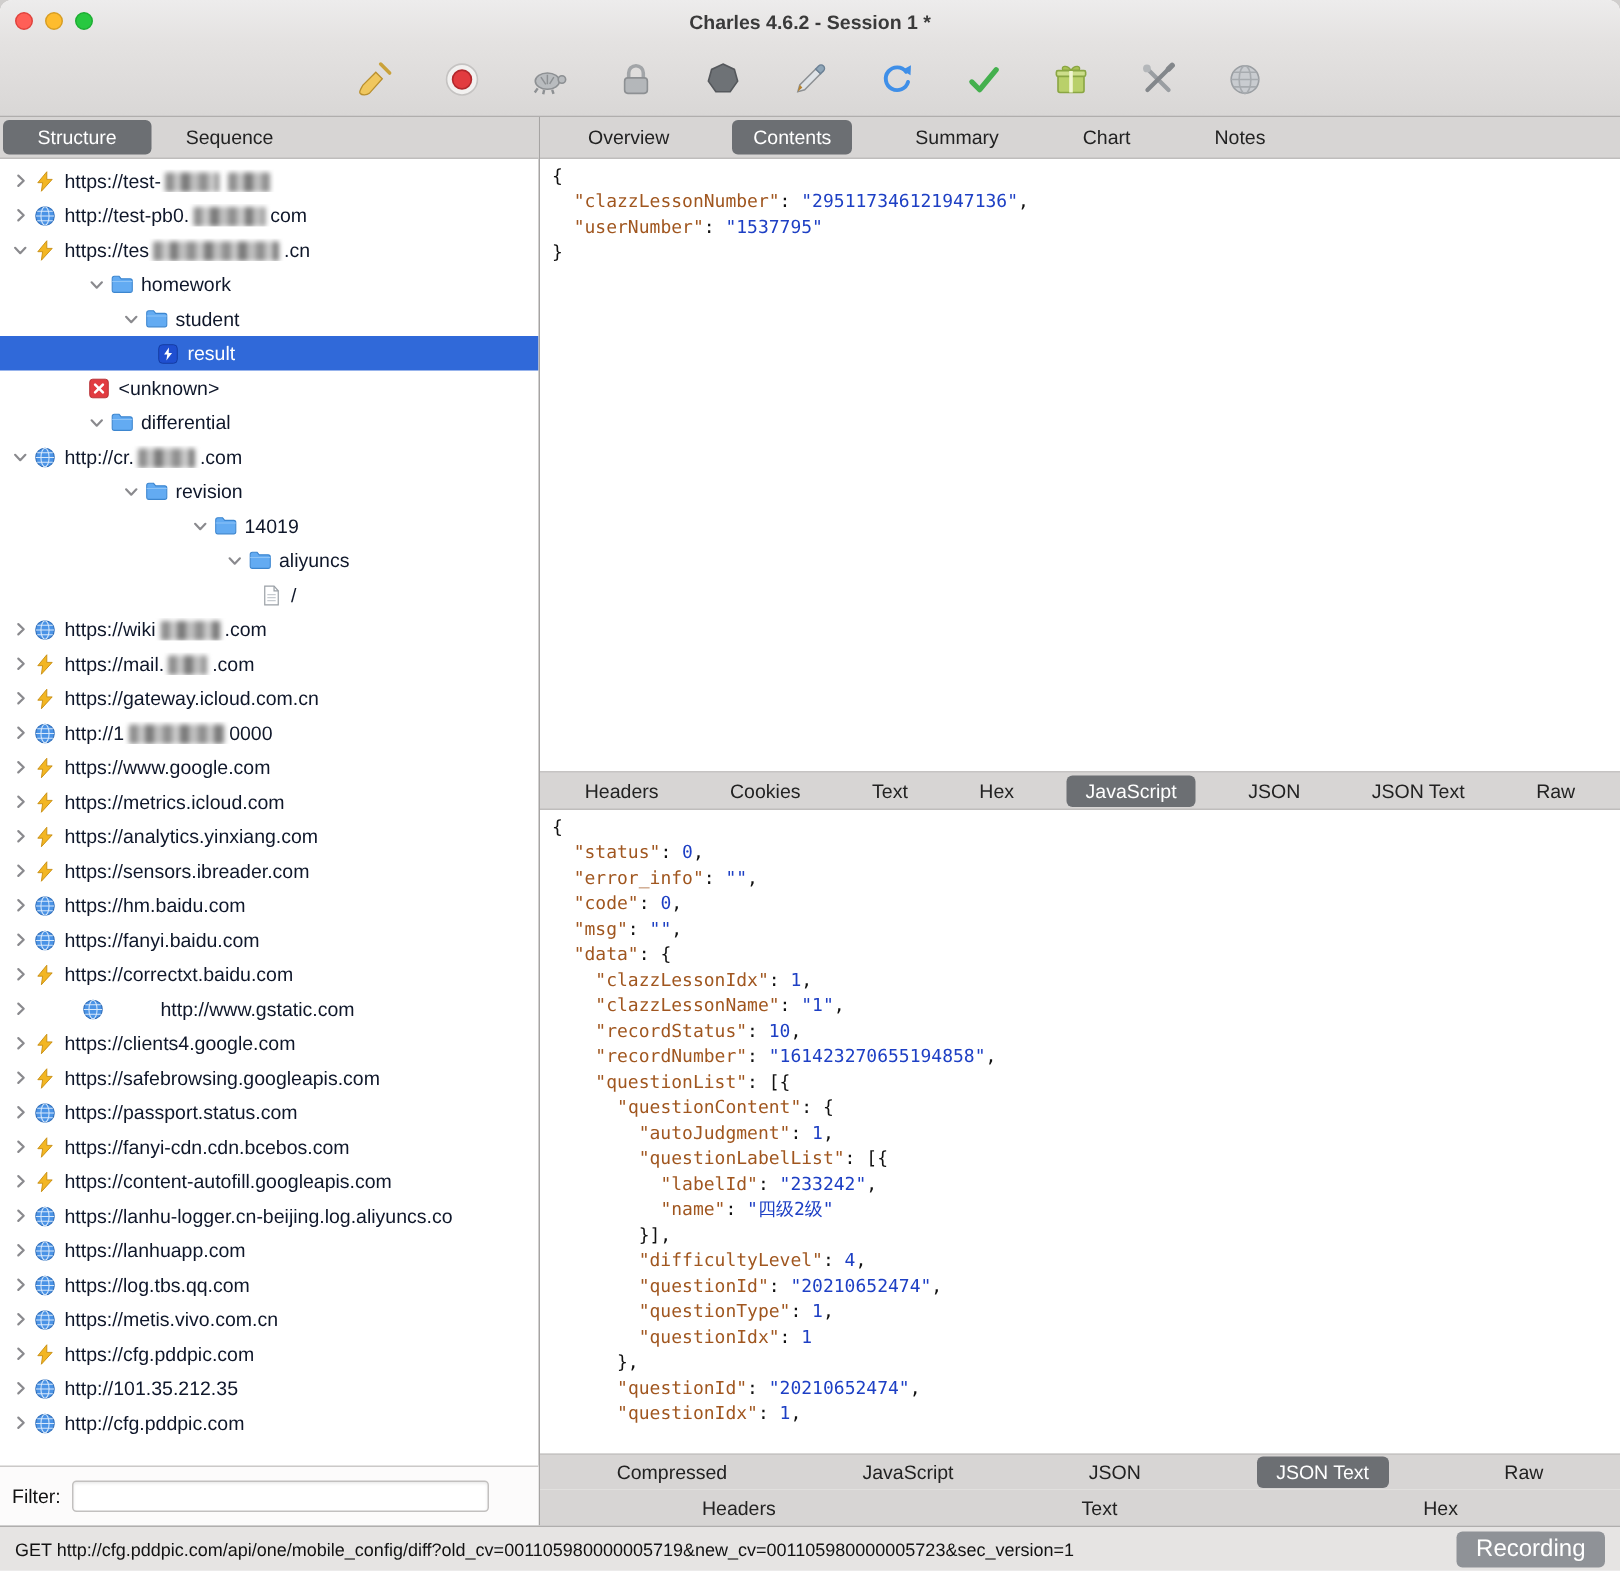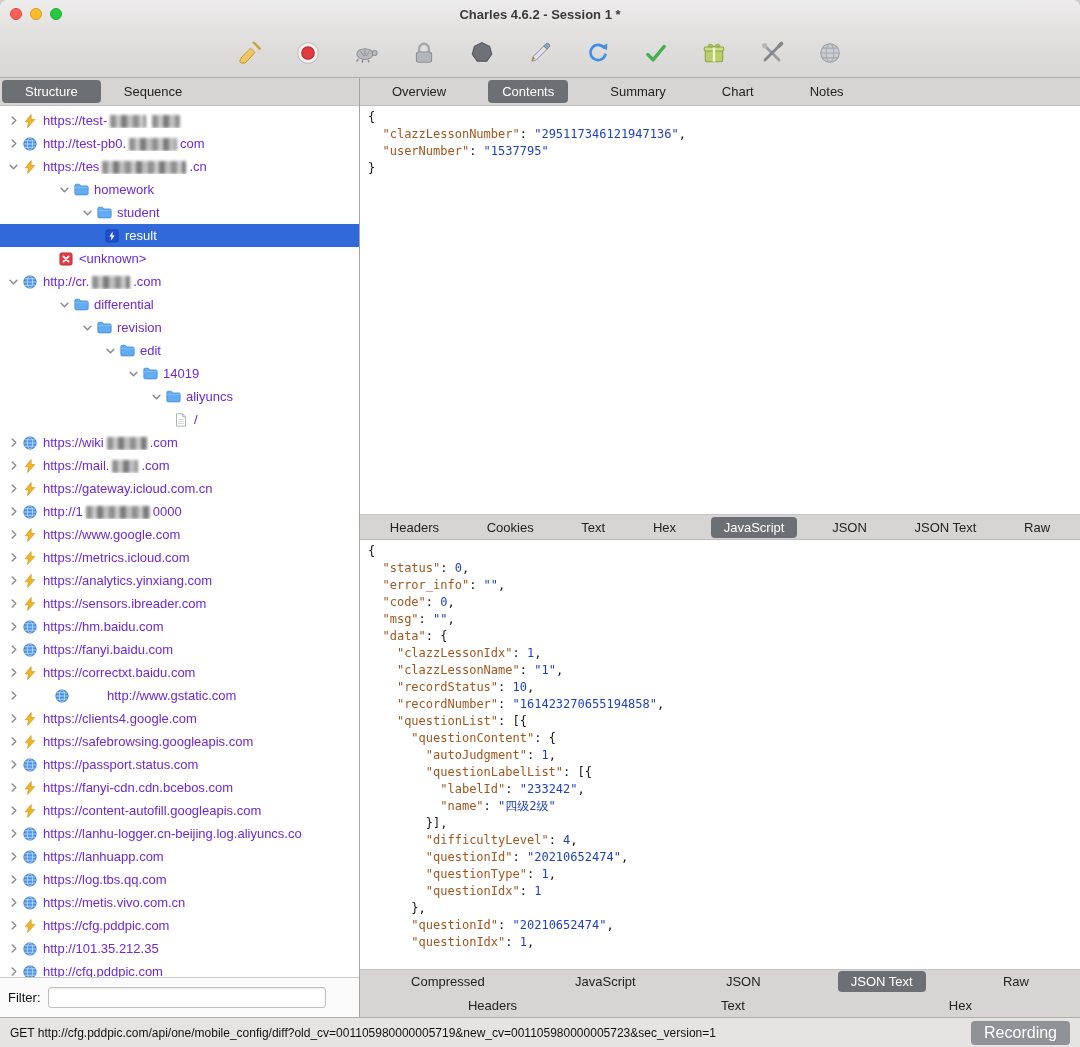--- a/index.html
+++ b/index.html
@@ -37,21 +37,21 @@
   .sidebar-tabbar .tab { padding:4px 23px; }
   .main-tabbar { padding-left:18px; gap:28px; }
   .small-tabbar { height:26px; justify-content:space-around; padding:0 6px;
                   border-top:1px solid #c6c4c3; }
   .small-tabbar .tab { padding:3px 13px; }
   .response-tabbar { height:24px; border-bottom:0; }
   .response-tabbar.row2 { border-top:0; }
 
   
   .tree { flex:1; min-height:0; overflow:hidden; padding-top:3px; }
-  .tree-row { height:23px; display:flex; align-items:center; font-size:13px; color:#6d28d9;
+  .tree-row { height:23px; display:flex; align-items:center; font-size:13px; color:#0f172a;
               white-space:nowrap; overflow:hidden; cursor:default; }
   .tree-row.selected { background:var(--selection-blue,#3069d9); color:#fff; }
   .chevron { width:15px; flex:0 0 15px; display:flex; align-items:center; justify-content:center; }
   .tree-icon { width:16px; flex:0 0 16px; margin:0 5px 0 1px; display:flex; align-items:center;
                justify-content:center; }
   .tree-label { overflow:hidden; }
   .redacted { display:inline-block; height:13px; vertical-align:text-bottom; margin:0 3px;
               border-radius:1px; filter:blur(1.6px);
               background:repeating-linear-gradient(90deg,#8f8f8f 0 6px,#cacaca 6px 11px,#7a7a7a 11px 17px,#bfbfbf 17px 23px); }
 
@@ -255,76 +255,62 @@
           </div>
           <div class="tree-row" style="padding-left: 57px;">
             <span class="tree-icon">
               <svg width="14" height="14" viewBox="0 0 14 14">
                 <rect x="0.8" y="0.8" width="12.4" height="12.4" rx="2" fill="#e13c41" stroke="#b22a2f" stroke-width="0.6"></rect>
                 <path d="M4.4 4.4 L9.6 9.6 M9.6 4.4 L4.4 9.6" stroke="#fff" stroke-width="1.7" stroke-linecap="round"></path>
               </svg>
             </span>
             <span class="tree-label">&lt;unknown&gt;</span>
           </div>
-          <div class="tree-row" style="padding-left: 6px;">
-            <span class="chevron">
-              <svg width="9" height="6" viewBox="0 0 10 7">
-                <path d="M1 1.4 L5 5.6 L9 1.4" fill="none" stroke="#8a8a8e" stroke-width="1.7" stroke-linecap="round" stroke-linejoin="round"></path>
-              </svg>
-            </span>
-            <span class="tree-icon">
-              <svg width="14" height="14" viewBox="0 0 14 14">
-                <circle cx="7" cy="7" r="6.2" fill="#4a93e6" stroke="#2e6cb8" stroke-width="0.7"></circle>
-                <ellipse cx="7" cy="7" rx="2.7" ry="6.2" fill="none" stroke="#d6e8fb" stroke-width="0.7"></ellipse>
-                <path d="M0.8 7 h12.4 M1.8 3.8 h10.4 M1.8 10.2 h10.4" stroke="#d6e8fb" stroke-width="0.7" fill="none"></path>
-              </svg>
-            </span>
-            <span class="tree-label">http://cr.<span class="redacted" style="width: 38px;"></span>.com</span>
-          </div>
           <div class="tree-row" style="padding-left: 57px;">
             <span class="chevron">
               <svg width="9" height="6" viewBox="0 0 10 7">
                 <path d="M1 1.4 L5 5.6 L9 1.4" fill="none" stroke="#8a8a8e" stroke-width="1.7" stroke-linecap="round" stroke-linejoin="round"></path>
               </svg>
             </span>
             <span class="tree-icon">
               <svg width="15" height="13" viewBox="0 0 15 13">
                 <path d="M0.8 2.6 q0-1.4 1.4-1.4 h3.2 l1.4 1.7 h6 q1.4 0 1.4 1.4 v6.2 q0 1.4-1.4 1.4 H2.2 q-1.4 0-1.4-1.4 Z" fill="#63abf2" stroke="#3d86cf" stroke-width="0.7"></path>
                 <path d="M0.8 4.6 h13.4" stroke="#8ec4f7" stroke-width="0.7"></path>
               </svg>
             </span>
             <span class="tree-label">differential</span>
           </div>
+          <div class="tree-row" style="padding-left: 6px;">
+            <span class="chevron">
+              <svg width="9" height="6" viewBox="0 0 10 7">
+                <path d="M1 1.4 L5 5.6 L9 1.4" fill="none" stroke="#8a8a8e" stroke-width="1.7" stroke-linecap="round" stroke-linejoin="round"></path>
+              </svg>
+            </span>
+            <span class="tree-icon">
+              <svg width="14" height="14" viewBox="0 0 14 14">
+                <circle cx="7" cy="7" r="6.2" fill="#4a93e6" stroke="#2e6cb8" stroke-width="0.7"></circle>
+                <ellipse cx="7" cy="7" rx="2.7" ry="6.2" fill="none" stroke="#d6e8fb" stroke-width="0.7"></ellipse>
+                <path d="M0.8 7 h12.4 M1.8 3.8 h10.4 M1.8 10.2 h10.4" stroke="#d6e8fb" stroke-width="0.7" fill="none"></path>
+              </svg>
+            </span>
+            <span class="tree-label">http://cr.<span class="redacted" style="width: 38px;"></span>.com</span>
+          </div>
           <div class="tree-row" style="padding-left: 80px;">
             <span class="chevron">
               <svg width="9" height="6" viewBox="0 0 10 7">
                 <path d="M1 1.4 L5 5.6 L9 1.4" fill="none" stroke="#8a8a8e" stroke-width="1.7" stroke-linecap="round" stroke-linejoin="round"></path>
               </svg>
             </span>
             <span class="tree-icon">
               <svg width="15" height="13" viewBox="0 0 15 13">
                 <path d="M0.8 2.6 q0-1.4 1.4-1.4 h3.2 l1.4 1.7 h6 q1.4 0 1.4 1.4 v6.2 q0 1.4-1.4 1.4 H2.2 q-1.4 0-1.4-1.4 Z" fill="#63abf2" stroke="#3d86cf" stroke-width="0.7"></path>
                 <path d="M0.8 4.6 h13.4" stroke="#8ec4f7" stroke-width="0.7"></path>
               </svg>
             </span>
             <span class="tree-label">revision</span>
-          </div>
-          <div class="tree-row" style="padding-left: 103px;">
-            <span class="chevron">
-              <svg width="9" height="6" viewBox="0 0 10 7">
-                <path d="M1 1.4 L5 5.6 L9 1.4" fill="none" stroke="#8a8a8e" stroke-width="1.7" stroke-linecap="round" stroke-linejoin="round"></path>
-              </svg>
-            </span>
-            <span class="tree-icon">
-              <svg width="15" height="13" viewBox="0 0 15 13">
-                <path d="M0.8 2.6 q0-1.4 1.4-1.4 h3.2 l1.4 1.7 h6 q1.4 0 1.4 1.4 v6.2 q0 1.4-1.4 1.4 H2.2 q-1.4 0-1.4-1.4 Z" fill="#63abf2" stroke="#3d86cf" stroke-width="0.7"></path>
-                <path d="M0.8 4.6 h13.4" stroke="#8ec4f7" stroke-width="0.7"></path>
-              </svg>
-            </span>
-            <span class="tree-label">edit</span>
           </div>
           <div class="tree-row" style="padding-left: 126px;">
             <span class="chevron">
               <svg width="9" height="6" viewBox="0 0 10 7">
                 <path d="M1 1.4 L5 5.6 L9 1.4" fill="none" stroke="#8a8a8e" stroke-width="1.7" stroke-linecap="round" stroke-linejoin="round"></path>
               </svg>
             </span>
             <span class="tree-icon">
               <svg width="15" height="13" viewBox="0 0 15 13">
                 <path d="M0.8 2.6 q0-1.4 1.4-1.4 h3.2 l1.4 1.7 h6 q1.4 0 1.4 1.4 v6.2 q0 1.4-1.4 1.4 H2.2 q-1.4 0-1.4-1.4 Z" fill="#63abf2" stroke="#3d86cf" stroke-width="0.7"></path>

